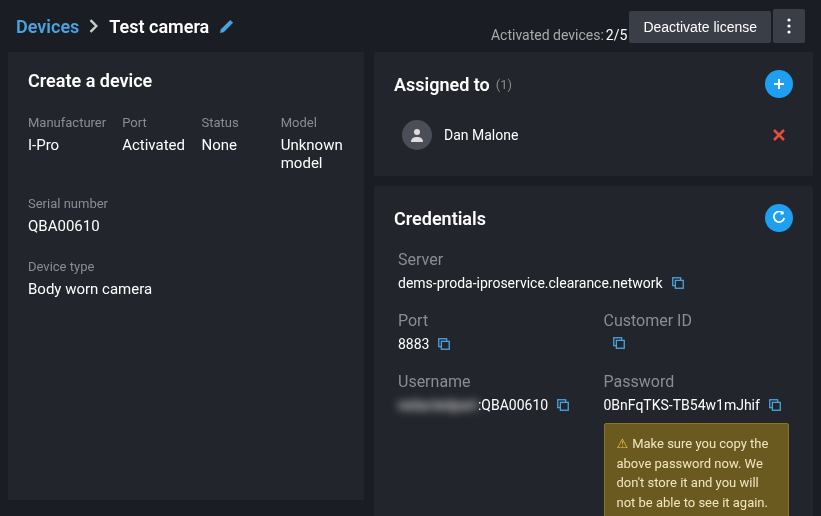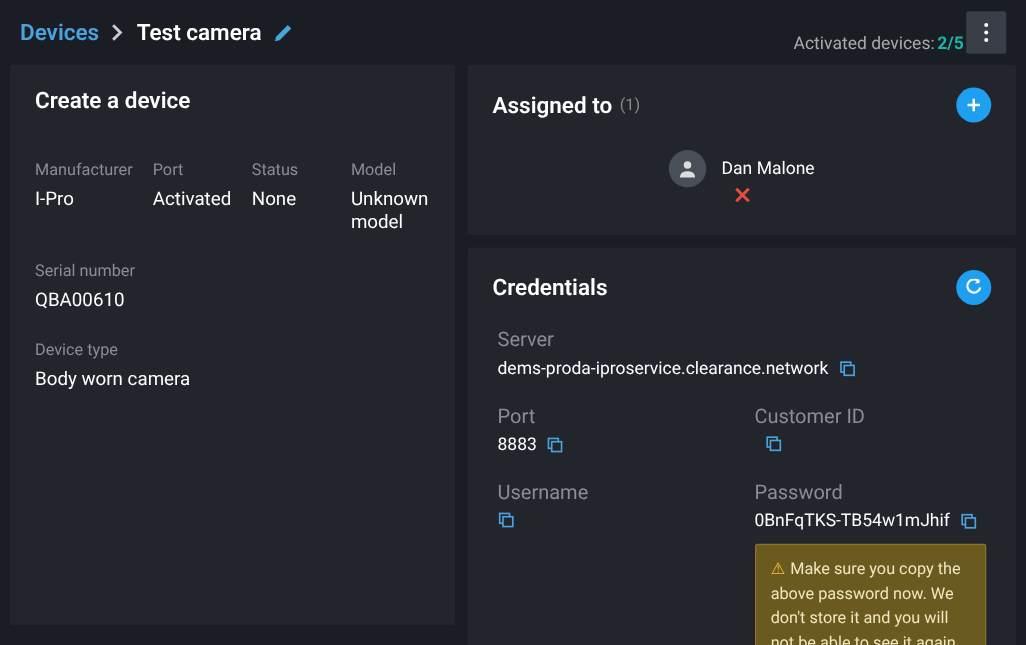--- a/index.html
+++ b/index.html
@@ -41,22 +41,22 @@
     font-size: 15px;
   }
   .header-right {
     display: flex;
     align-items: flex-end;
     gap: 2px;
     font-size: 14px;
     color: #aaa;
   }
   .activated-count {
-    color: #14b8a6;
-    font-weight: 700;
+    color: #ffffff;
+    font-weight: 400;
   }
   .btn {
     background: #3a3e46;
     border: none;
     color: #fff;
     padding: 8px 14px;
     font-size: 14px;
     cursor: pointer;
     border-radius: 2px;
   }
@@ -88,21 +88,21 @@
   }
   .panel {
     background: #22252c;
     border-radius: 2px;
     padding: 18px 20px;
   }
   .panel-title {
     font-size: 18px;
     font-weight: 600;
     color: #fff;
-    margin-bottom: 38px;
+    margin-bottom: 24px;
     display: flex;
     align-items: center;
     gap: 6px;
   }
   .panel-title-count {
     color: #888;
     font-size: 13px;
     font-weight: 400;
   }
   .panel-header-row {
@@ -138,21 +138,20 @@
   }
   .field-value {
     color: #fff;
     font-size: 15px;
   }
   .assignee-row {
     display: flex;
     align-items: center;
     justify-content: space-between;
     padding: 4px 8px 8px 8px;
-    flex-direction: column;
   }
   .assignee-left {
     display: flex;
     align-items: center;
     gap: 12px;
   }
   .avatar {
     width: 30px;
     height: 30px;
     border-radius: 50%;
@@ -231,20 +230,21 @@
     <span class="breadcrumb-current">Test camera</span>
     <span class="edit-icon">
       <svg width="15" height="15" viewBox="0 0 16 16">
           <path d="M12 1 L15 4 L5 14 L1 15 L2 11 Z" fill="#4aa3df"></path>
         </svg>
     </span>
   </div>
   <div class="header-right">
     <span>Activated devices:</span>
     <span class="activated-count">2/5</span>
+    <button class="btn">Deactivate license</button>
     <button class="btn-icon">
       <svg width="4" height="16" viewBox="0 0 4 16">
           <circle cx="2" cy="2" r="1.6" fill="#fff"></circle>
           <circle cx="2" cy="8" r="1.6" fill="#fff"></circle>
           <circle cx="2" cy="14" r="1.6" fill="#fff"></circle>
         </svg>
     </button>
   </div>
 </div>
 
@@ -355,20 +355,21 @@
               <svg width="14" height="14" viewBox="0 0 16 16">
                   <rect x="2" y="2" width="9" height="9" stroke="#4aa3df" stroke-width="1.5" fill="none"></rect>
                   <rect x="5" y="5" width="9" height="9" stroke="#4aa3df" stroke-width="1.5" fill="#22252c"></rect>
                 </svg>
             </span>
           </div>
         </div>
         <div>
           <div class="cred-label">Username</div>
           <div class="cred-value-row">
+            <span class="cred-value"><span class="blur-text">redactedpart</span><span>:QBA00610</span></span>
             <span class="copy-icon">
               <svg width="14" height="14" viewBox="0 0 16 16">
                   <rect x="2" y="2" width="9" height="9" stroke="#4aa3df" stroke-width="1.5" fill="none"></rect>
                   <rect x="5" y="5" width="9" height="9" stroke="#4aa3df" stroke-width="1.5" fill="#22252c"></rect>
                 </svg>
             </span>
           </div>
         </div>
         <div>
           <div class="cred-label">Password</div>

